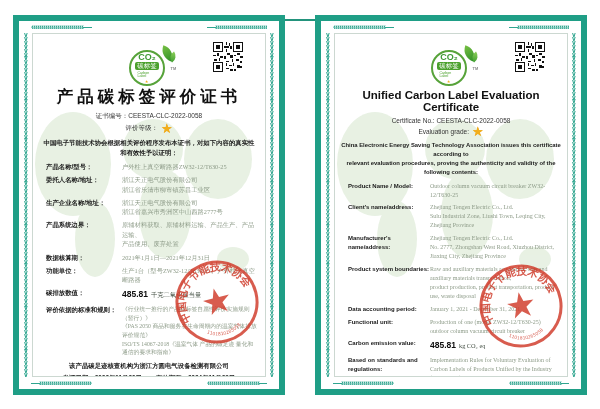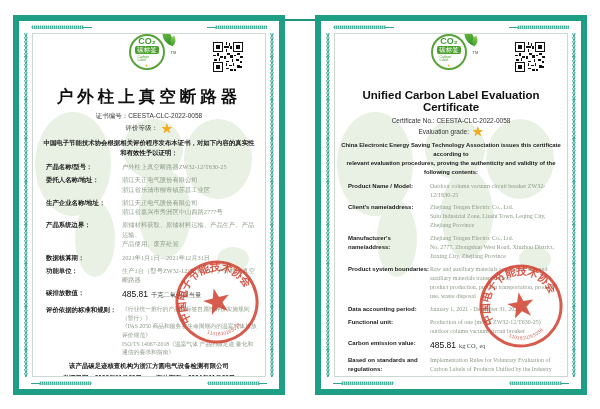--- a/index.html
+++ b/index.html
@@ -13,21 +13,21 @@
           color:#1f9e86;font-weight:bold;font-size:9px;line-height:10px;letter-spacing:-1px;overflow:hidden;}
   .chev-h.top{top:1px;} .chev-h.bottom{bottom:1px;}
   .chev-v{position:absolute;top:12px;bottom:12px;width:10px;color:#1f9e86;font-weight:bold;font-size:6.5px;
           line-height:3.9px;text-align:center;overflow:hidden;white-space:pre-line;}
   .chev-v.left{left:2px;} .chev-v.right{right:2px;}
   .page{position:absolute;top:12px;left:13px;right:13px;bottom:12px;border:1px solid #ccd8d1;background:#fff;overflow:hidden;}
   .worldmap{position:absolute;inset:0;z-index:0;}
   .content{position:relative;z-index:1;height:100%;}
   
   .logo-wrap{position:relative;height:48px;}
-  .cl-logo{position:absolute;left:50%;top:0;transform:translateX(-50%);width:40px;height:40px;}
+  .cl-logo{position:absolute;left:50%;top:16px;transform:translateX(-50%);width:40px;height:40px;}
   .cl-circle{width:36px;height:36px;border-radius:50%;border:2px solid #57a33a;background:#fff;
              display:flex;flex-direction:column;align-items:center;justify-content:center;box-sizing:border-box;}
   .cl-co2{color:#3f9a35;font-weight:bold;font-size:9px;line-height:8px;}
   .cl-pill{background:#4aa02c;color:#fff;font-size:6.5px;line-height:8px;padding:0 2px;border-radius:2px;margin-top:1px;}
   .cl-en{color:#4aa02c;font-size:6px;line-height:5px;transform:scale(.6);transform-origin:center;}
   .cl-star{color:#f2ae1c;font-size:6px;line-height:4px;transform:scale(.7);}
   .cl-leaf{position:absolute;top:-3px;right:-5px;width:13px;height:13px;background:linear-gradient(135deg,#77c044,#2e8f27);
            border-radius:0 95% 0 95%;transform:rotate(18deg);}
   .cl-leaf2{position:absolute;top:3px;right:-8px;width:8px;height:8px;background:linear-gradient(135deg,#8ecf5a,#3e9e2f);
             border-radius:0 95% 0 95%;transform:rotate(55deg);}
@@ -42,21 +42,21 @@
   .star{color:#f2ae1c;font-size:13px;line-height:13px;text-shadow:0 0 0 #e89c10;}
   .intro{text-align:center;font-weight:bold;font-size:6.4px;line-height:1.55;color:#1a1a1a;margin-top:3px;}
   
   .rows{margin:4px 8px 0 13px;}
   .row{display:flex;margin-bottom:3.8px;}
   .rlabel{flex:none;width:76px;font-weight:bold;font-size:6.4px;line-height:1.45;color:#1a1a1a;}
   .cert.right .rlabel{width:82px;font-size:6px;}
   .rval{flex:1;font-size:6.3px;line-height:1.5;color:#8d9b88;font-family:"Liberation Serif",serif;}
   .cert.right .rval{font-size:6px;}
   .rval.small{font-size:5.8px;line-height:1.5;}
-  .eval{color:#0d0d0d;font-weight:normal;font-size:8.5px;font-family:"Liberation Sans",sans-serif;}
+  .eval{color:#0d0d0d;font-weight:bold;font-size:8.5px;font-family:"Liberation Sans",sans-serif;}
   .eunit{color:#445044;font-size:6.3px;margin-left:3px;}
   
   .verify{text-align:center;font-weight:bold;font-size:6.4px;color:#1a1a1a;line-height:1.5;margin-top:4px;}
   .dates{display:flex;justify-content:center;gap:14px;font-weight:bold;font-size:6.4px;color:#1a1a1a;margin-top:3px;}
   
   .seal{position:absolute;right:4px;bottom:30px;width:88px;height:88px;opacity:.92;z-index:2;}
   .cert.right .seal{right:2px;bottom:26px;}
   .divider-line{position:absolute;left:285px;top:19px;width:30px;height:1.5px;background:#23937c;}
 </style>
 </head>
@@ -318,21 +318,21 @@
                   <rect x="17" y="16" width="2" height="2"></rect>
                 <rect x="9" y="18" width="2" height="1"></rect>
                   <rect x="12" y="19" width="2" height="1"></rect>
                   <rect x="15" y="19" width="1" height="1"></rect>
                 <rect x="19" y="17" width="1" height="1"></rect>
                   <rect x="10" y="3" width="1" height="1"></rect>
               </g>
             </svg>
           </div>
 
-          <div class="title cn">户外柱上真空断路器</div>
+          <div class="title cn">产品碳标签评价证书</div>
           <div class="certno">证书编号：CEESTA-CLC-2022-0058</div>
           <div class="grade">
             <span>评价等级：</span>
             <span class="star">★</span>
           </div>
           <div class="intro">
             <div>中国电子节能技术协会根据相关评价程序发布本证书，对如下内容的真实性</div>
               <div>和有效性予以证明：</div>
           </div>
 

